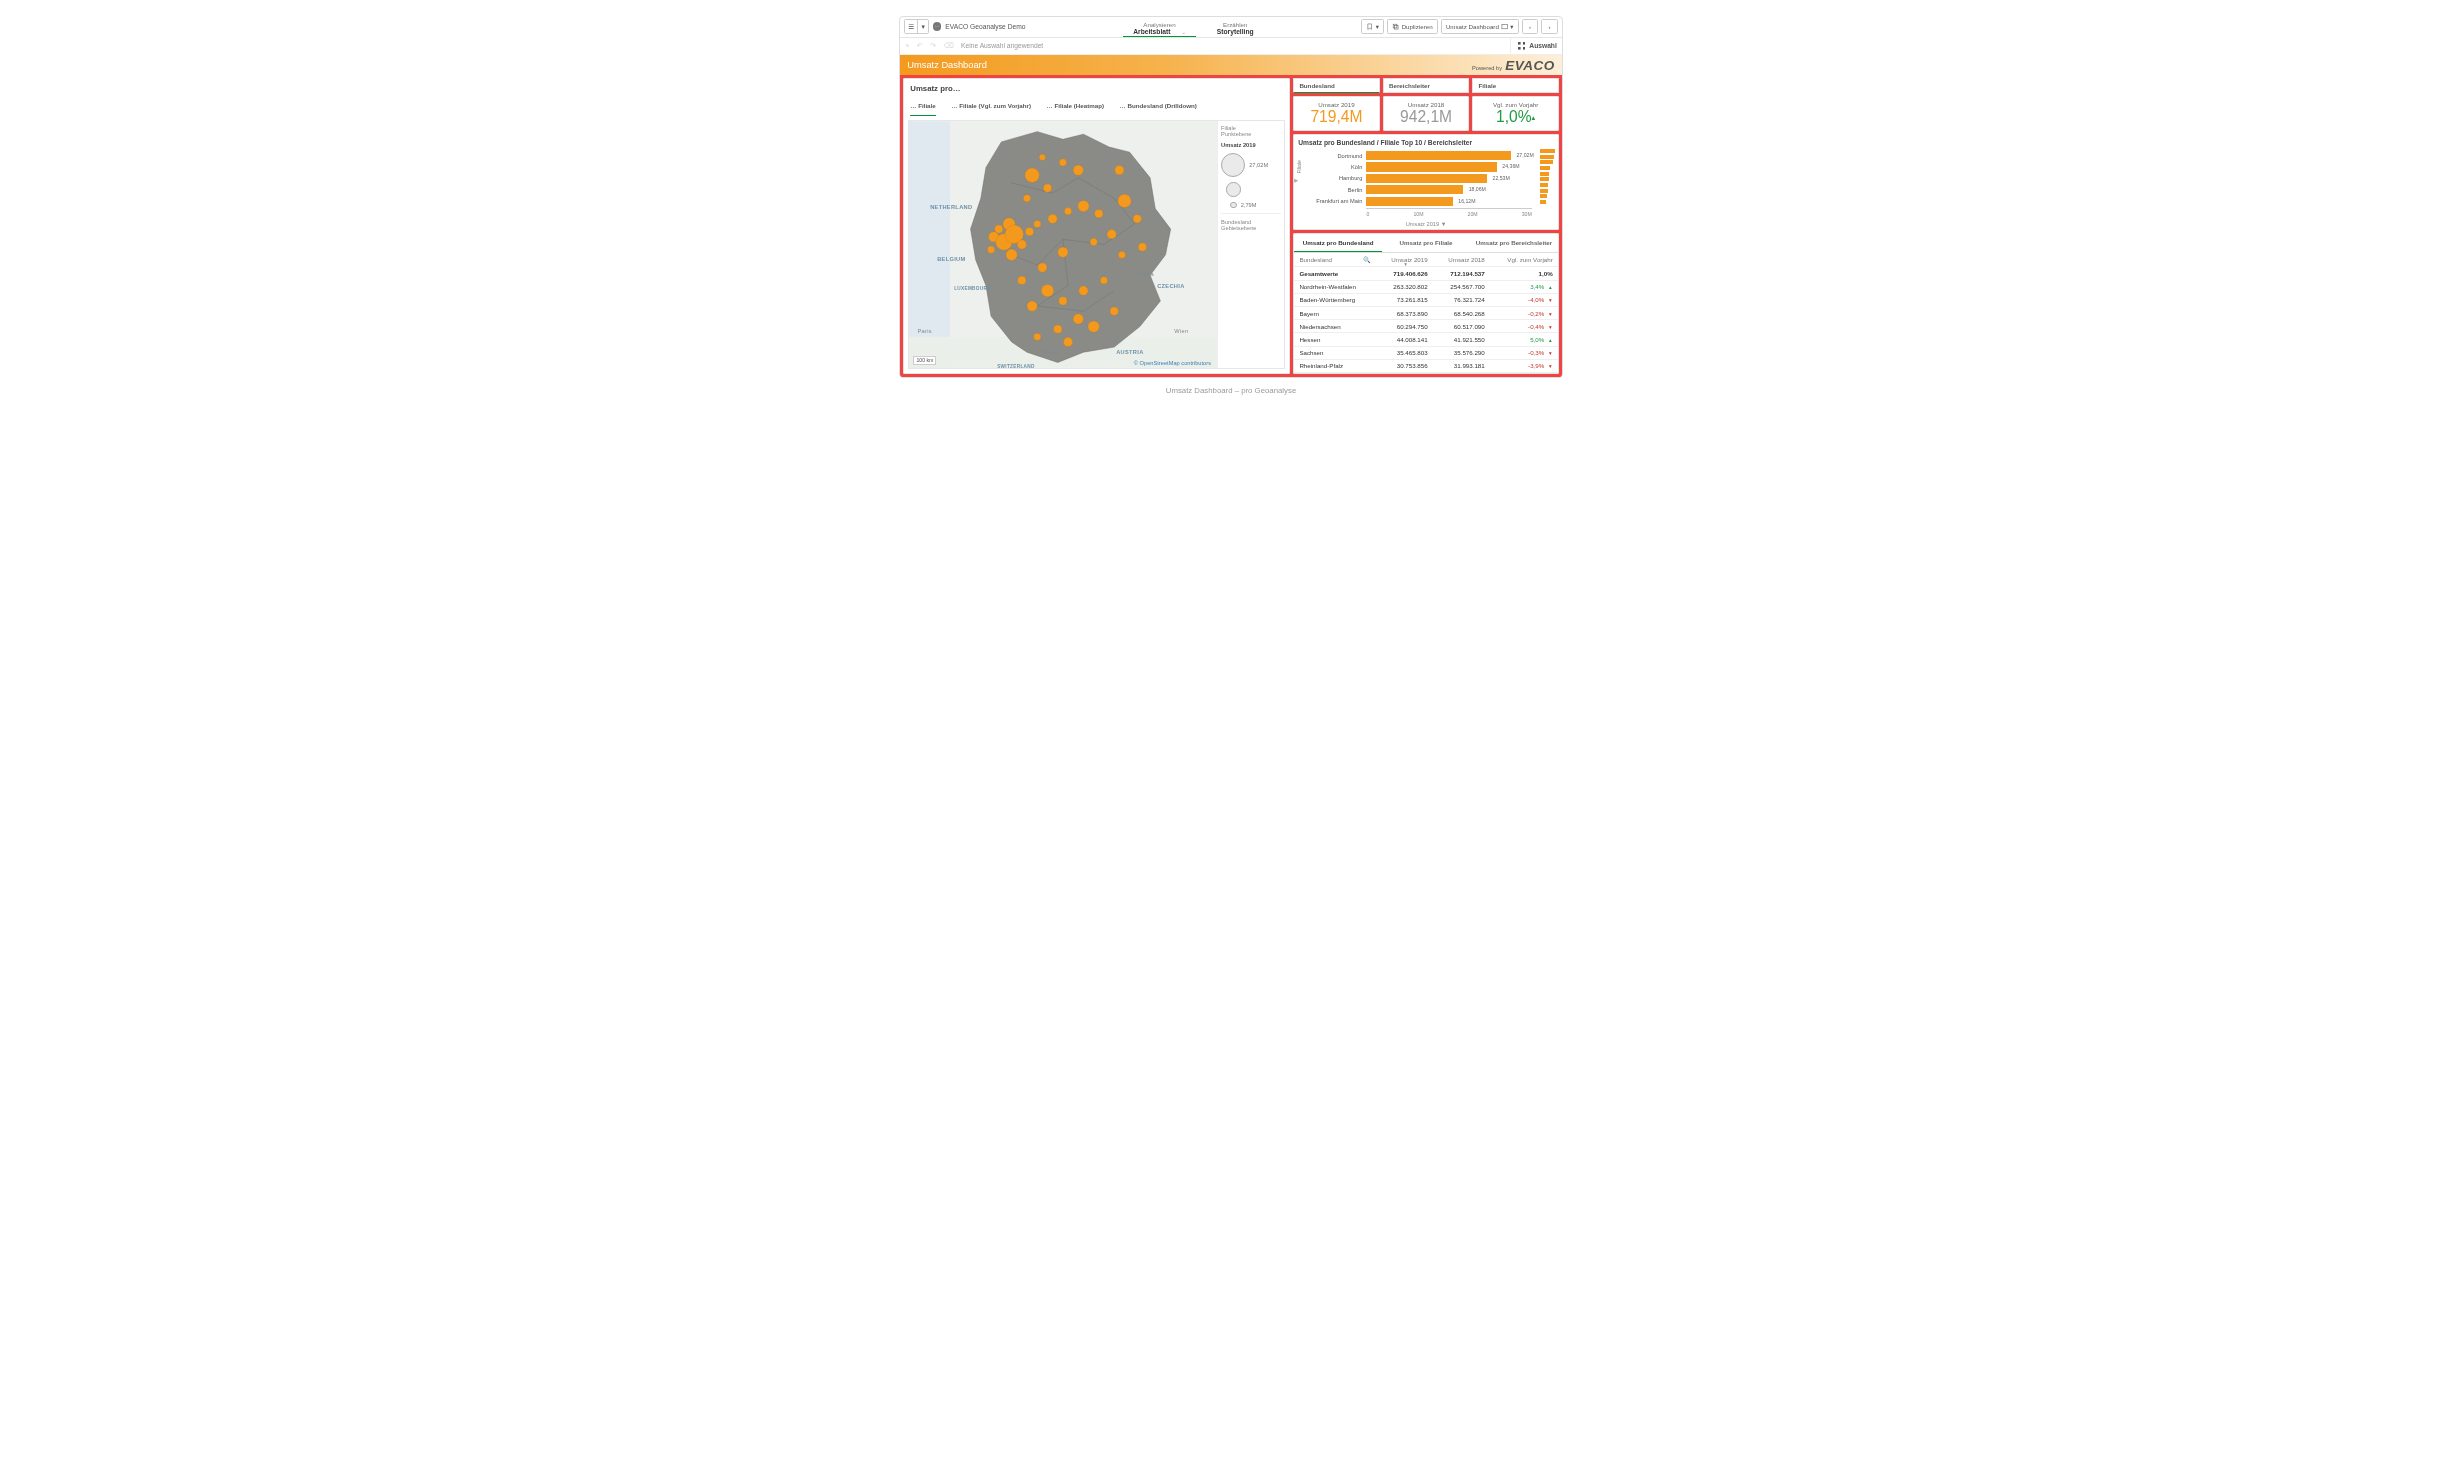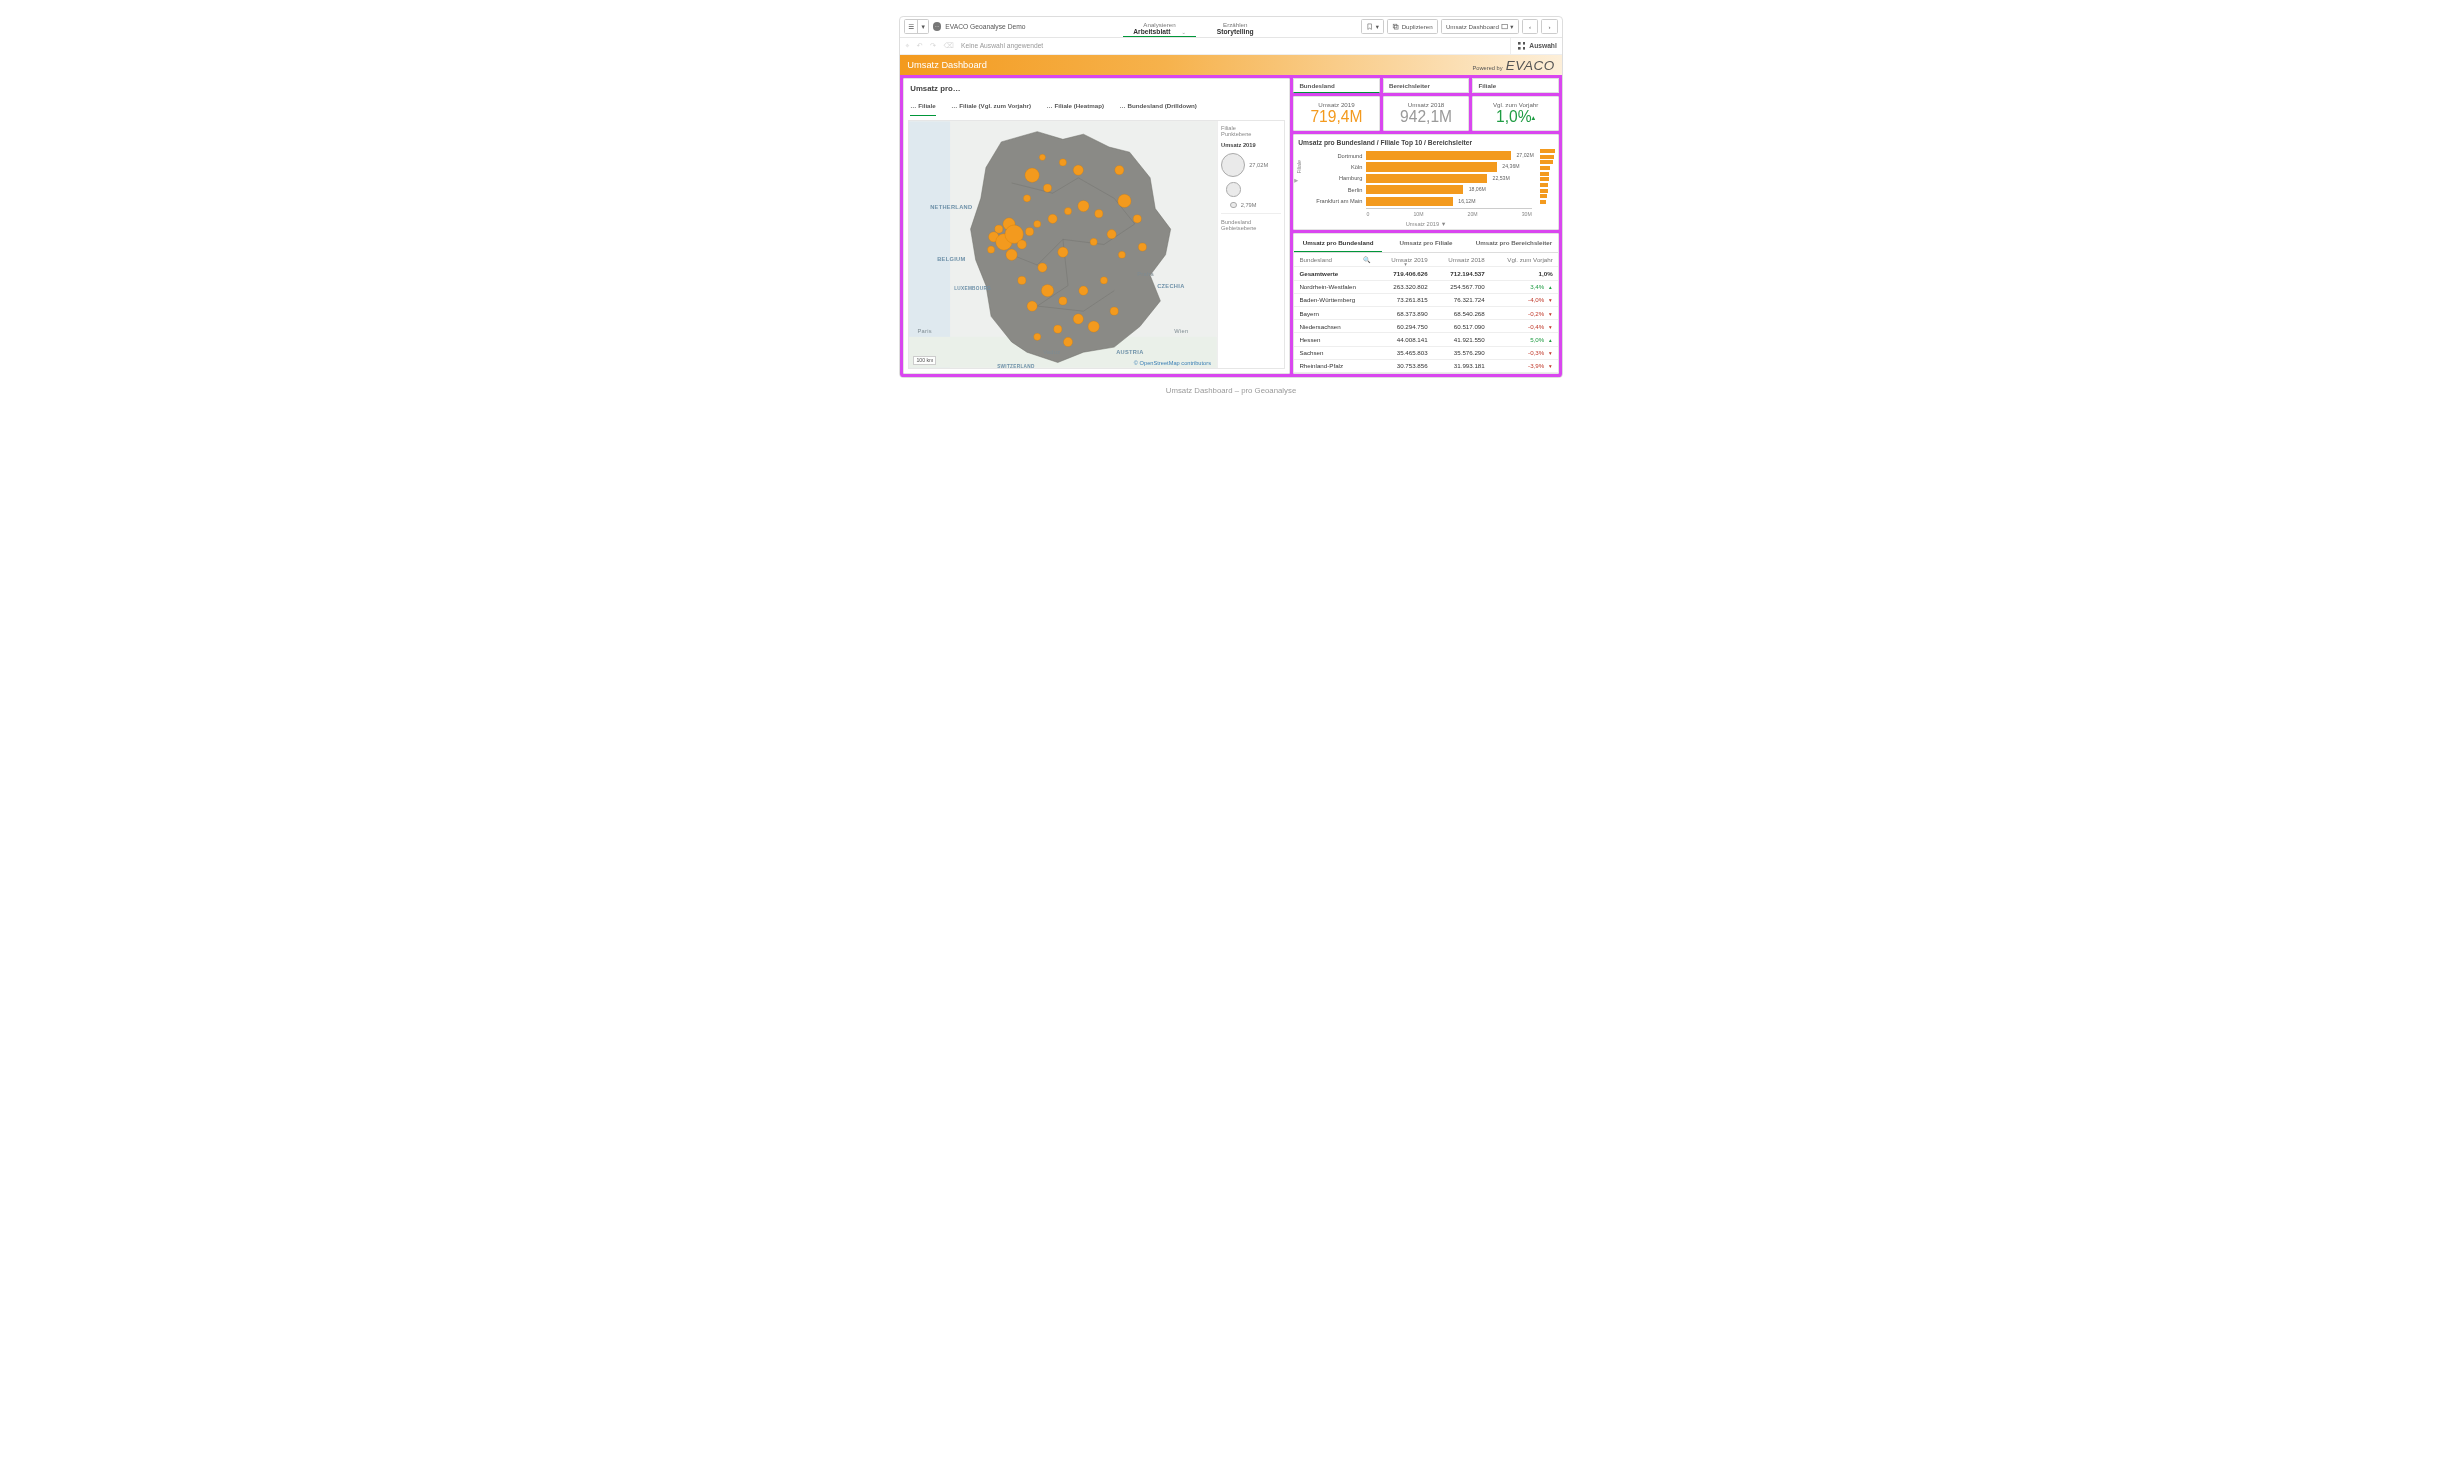--- a/index.html
+++ b/index.html
@@ -108,29 +108,29 @@
     background: linear-gradient(to right, #f39a1e 0%, #f6b24c 40%, #fdefd9 100%);
     display: flex;
     align-items: center;
     padding: 0 7.3px;
     color: #fff;
     font-size: 9.3px;
     font-weight: 500;
     justify-content: space-between;
   }
   .powered { display: flex; align-items: baseline; gap: 3.1px; color: #555; font-size: 5.7px; }
-  .evaco-logo { font-family: Arial, sans-serif; font-weight: 400; letter-spacing: 0.5px; font-size: 13.5px; color: #555; font-style: italic; }
+  .evaco-logo { font-family: Arial, sans-serif; font-weight: 700; letter-spacing: 0.5px; font-size: 13.5px; color: #555; font-style: italic; }
 
   
   .body {
     display: grid;
     grid-template-columns: 387px 1fr;
     gap: 3.1px;
     padding: 3.1px;
-    background: #d946ef;
+    background: #ef4444;
   }
   .card {
     background: #fff;
     border: 0.5px solid #e3e3e3;
     border-radius: 1px;
   }
 
   
   .left { display: flex; flex-direction: column; }
   .left-head { padding: 5.2px 6.2px 2.1px; font-weight: 700; color: #444; font-size: 7.8px; }

